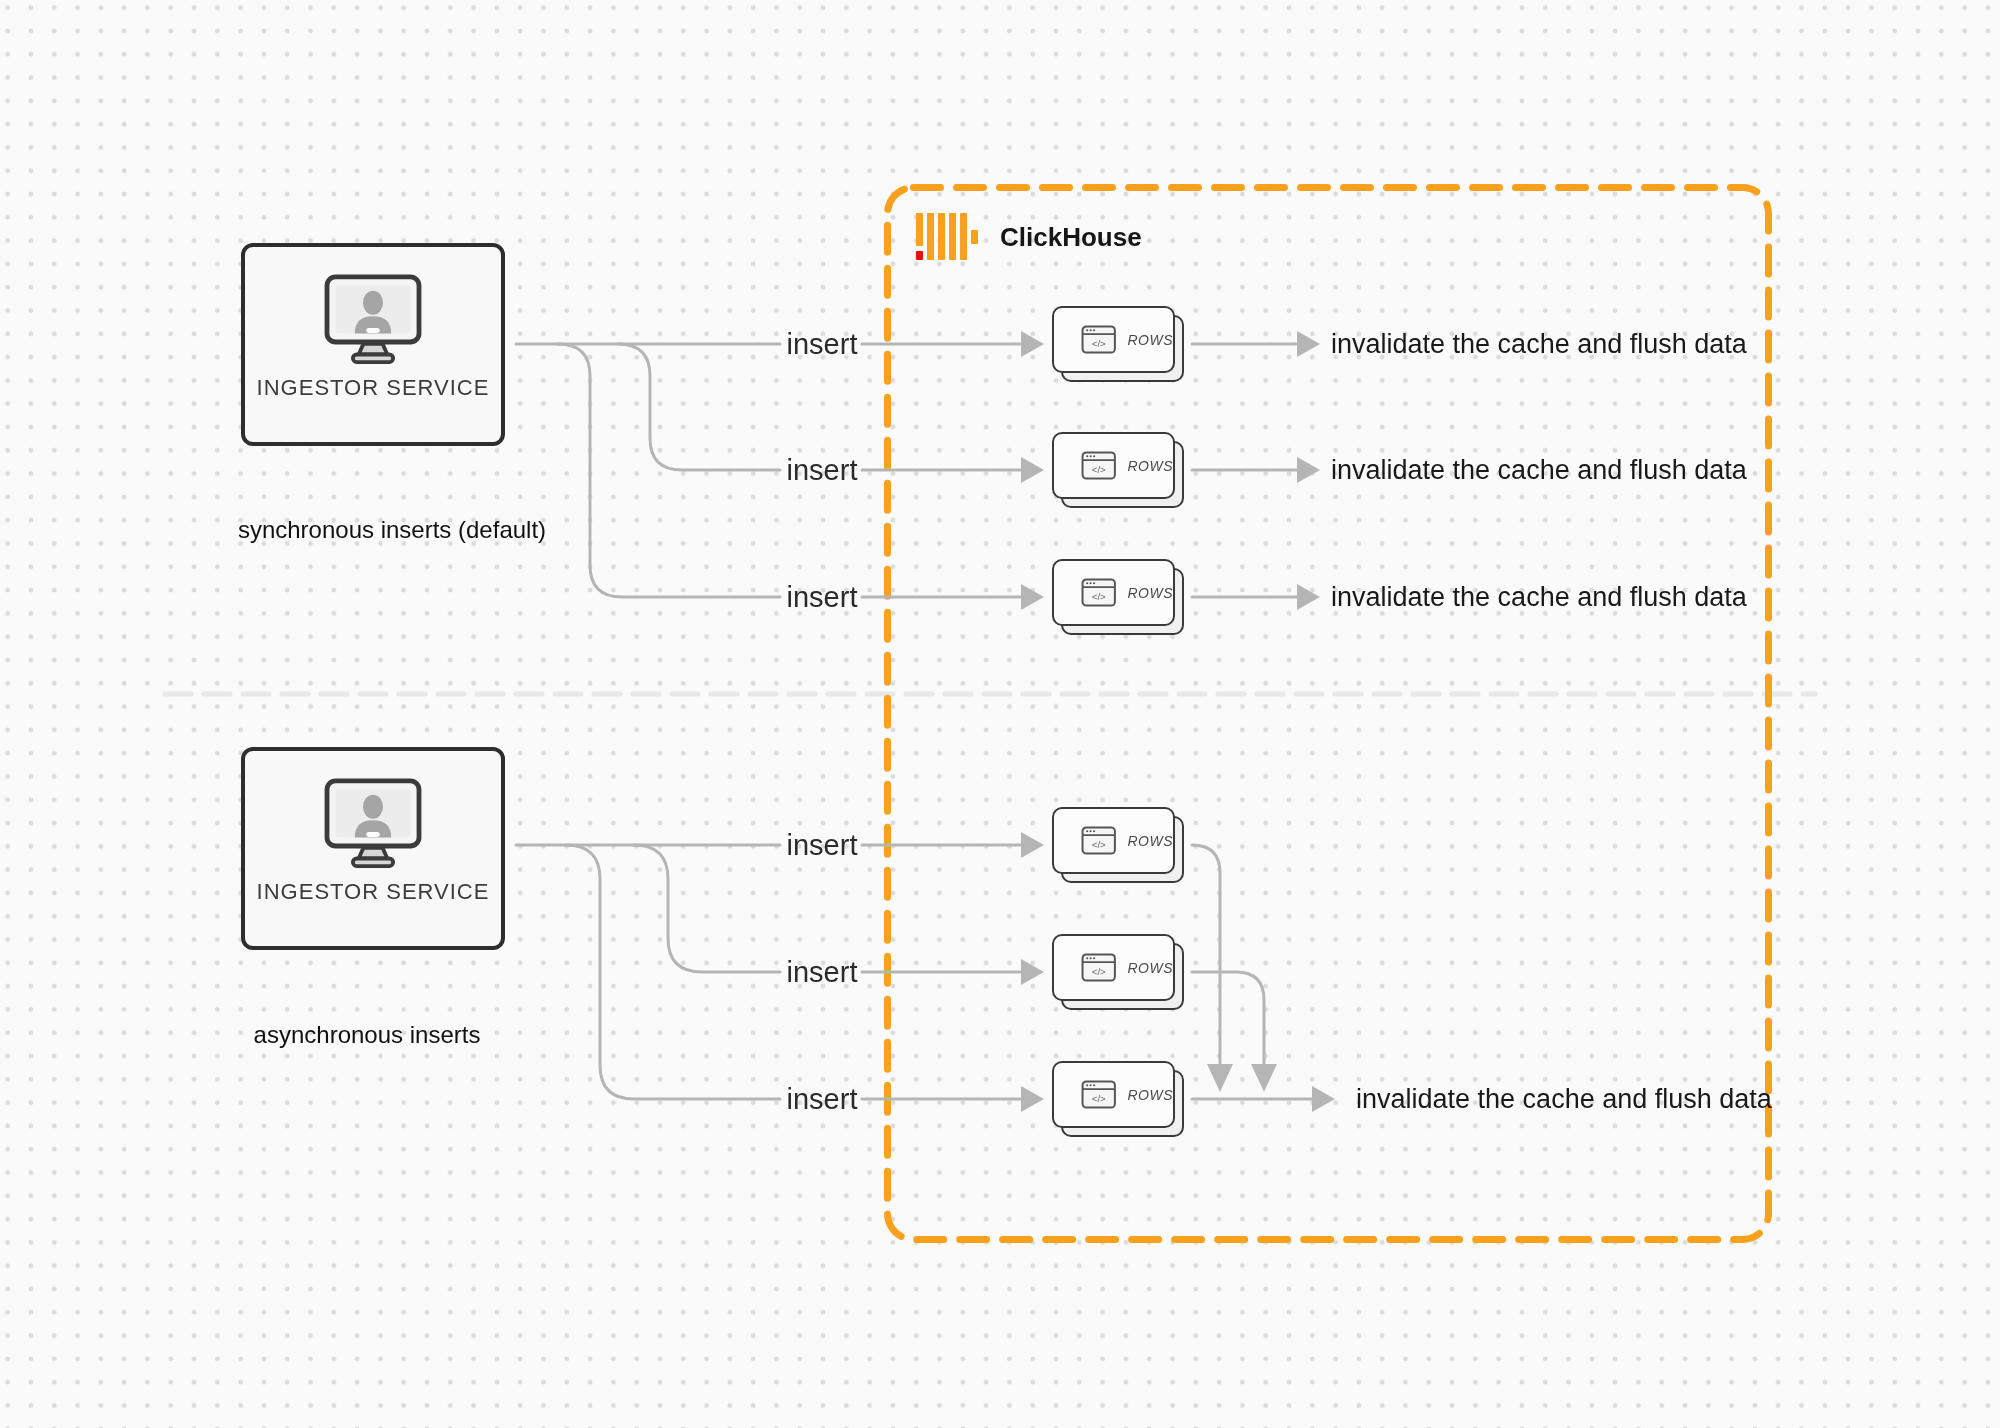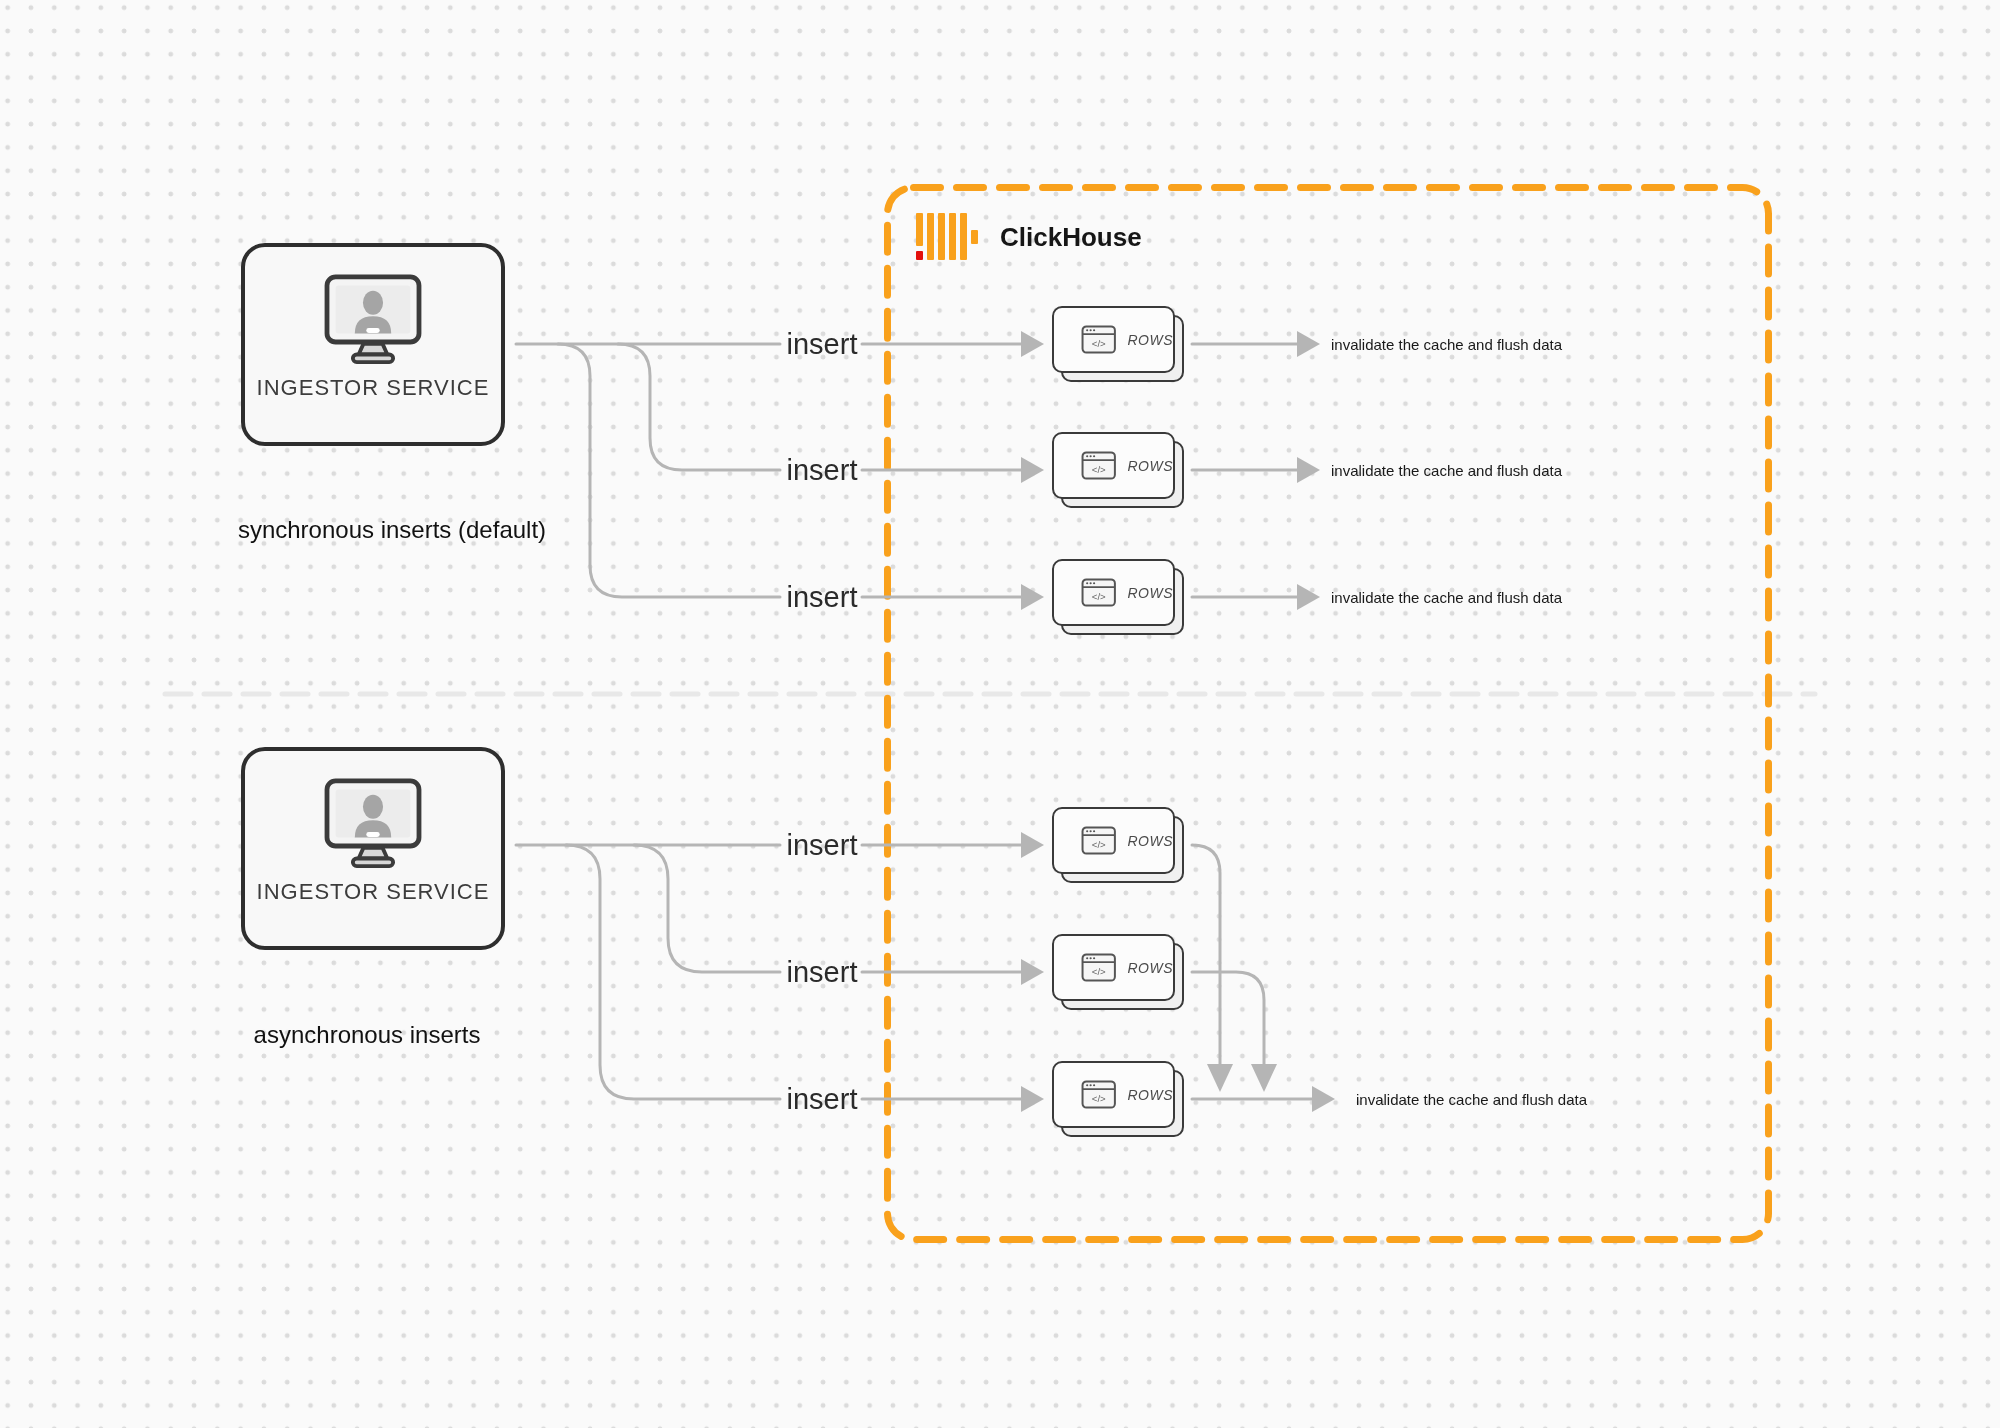--- a/index.html
+++ b/index.html
@@ -12,27 +12,27 @@
   }
   .wires{position:absolute;left:0;top:0;}
   .wire{fill:none;stroke:var(--wire,#b5b5b5);stroke-width:3;stroke-linecap:round;}
   .arrow{fill:var(--wire,#b5b5b5);stroke:none;}
   .divider{fill:none;stroke:#e8e8e8;stroke-width:5;stroke-linecap:round;stroke-dasharray:26 13;}
   .boundary{fill:none;stroke:var(--accent,#f9a11c);stroke-width:7;stroke-linecap:round;stroke-dasharray:27 16;}
 
   .abs{position:absolute;}
   .ingestor{
     width:264px;height:203px;box-sizing:border-box;
-    background:#f8f8f8;border:4px solid #2e2e2e;border-radius:24px;
+    background:#f8f8f8;border:4px solid #2e2e2e;border-radius:12px;
     display:flex;flex-direction:column;align-items:center;padding-top:26px;
   }
   .ingestor-label{margin-top:10px;font-size:22px;letter-spacing:1px;color:#3c3c3c;white-space:nowrap;}
   .caption{font-size:24px;font-weight:normal;color:#111;white-space:nowrap;transform:translate(-50%,-50%);}
   .insert-label{font-size:29px;color:#2b2b2b;white-space:nowrap;transform:translate(-50%,-50%);text-align:right;}
-  .result-label{font-size:15px;color:#191919;white-space:nowrap;transform:translateY(-50%);}
+  .result-label{font-size:27px;color:#191919;white-space:nowrap;transform:translateY(-50%);}
 
   .ch-header{display:flex;align-items:center;gap:20px;}
   .ch-title{font-size:26px;font-weight:bold;color:#161616;white-space:nowrap;}
   .logo-bar{fill:var(--accent,#f9a11c);}
   .logo-red{fill:var(--logored,#e3100c);}
 
   .rows-stack{width:133px;height:77px;}
   .rows-card{position:absolute;width:123px;height:67px;box-sizing:border-box;
     border:2.5px solid #3a3a3a;border-radius:10px;}
   .rows-card.back{left:9px;top:9px;background:#f0f0f0;}

